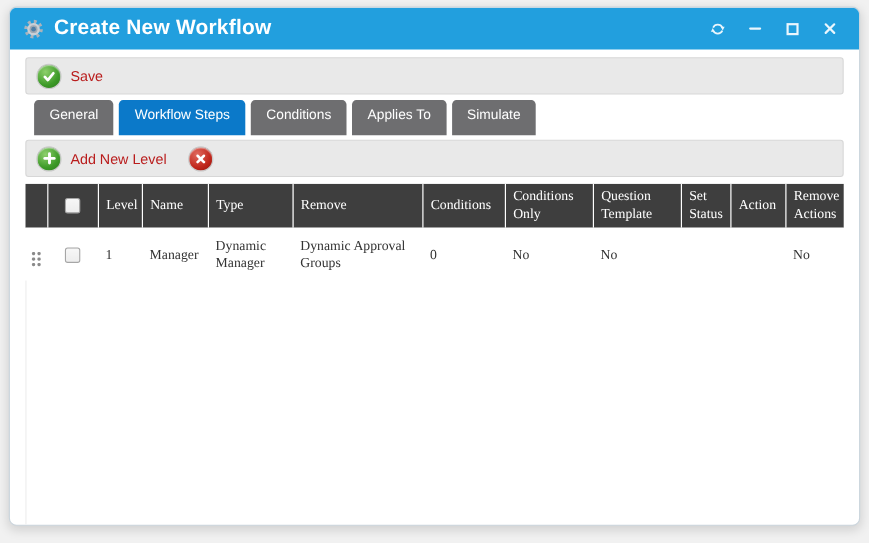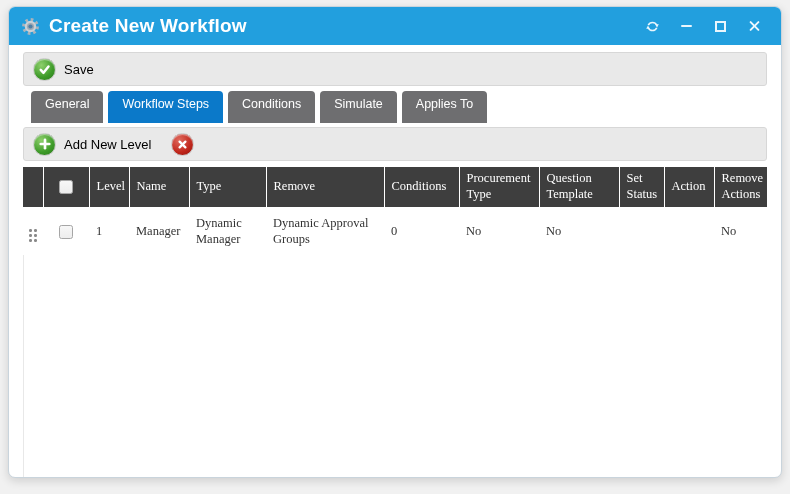--- a/index.html
+++ b/index.html
@@ -27,21 +27,21 @@
   .close-glyph:before { transform:rotate(45deg); }
   .close-glyph:after  { transform:rotate(-45deg); }
   
   .winbody { flex:1; padding:4px 14px 0 14px; display:flex; flex-direction:column; overflow:hidden; }
   .bar {
     height:34px; background:#E9E9E9; border:1px solid #D7D7D7; border-radius:3px;
     display:flex; align-items:center; padding:0 9px; flex:0 0 auto;
   }
   .tool-btn { display:flex; align-items:center; gap:8px; cursor:pointer; }
   .tool-btn + .tool-btn { margin-left:20px; }
-  .tool-label { font-size:13px; color:#000000; }
+  .tool-label { font-size:13px; color:#b91c1c; }
   .circle-icon {
     width:23px; height:23px; border-radius:50%;
     border:1px solid #C9C9C9; display:flex; align-items:center; justify-content:center;
     box-shadow:inset 0 1px 1px rgba(255,255,255,.5);
   }
   .green { background:radial-gradient(circle at 35% 30%, #8ED06C, #3D9A28 60%, #2B7A1B); }
   .red   { background:radial-gradient(circle at 35% 30%, #E06A5E, #C0261B 60%, #8F120C); }
   
   .tabs { display:flex; gap:5px; padding-left:8px; margin-top:5px; flex:0 0 auto; }
   .tab {
@@ -122,22 +122,22 @@
             </svg>
         </span>
         <span class="tool-label">Save</span>
       </div>
     </div>
 
     <div class="tabs">
       <div class="tab">General</div>
       <div class="tab active">Workflow Steps</div>
       <div class="tab">Conditions</div>
+      <div class="tab">Applies To</div>
       <div class="tab">Simulate</div>
-      <div class="tab">Applies To</div>
     </div>
 
     <div class="bar level-toolbar">
       <div class="tool-btn">
         <span class="circle-icon green">
           <svg width="14" height="14" viewBox="0 0 18 18">
             <line x1="9" y1="3.5" x2="9" y2="14.5" stroke="#FFFFFF" stroke-width="3.4" stroke-linecap="round"></line>
             <line x1="3.5" y1="9" x2="14.5" y2="9" stroke="#FFFFFF" stroke-width="3.4" stroke-linecap="round"></line>
           </svg>
         </span>
@@ -171,21 +171,21 @@
         </colgroup>
         <thead>
           <tr>
             <th class="center"></th>
             <th class="center"><span class="cb"></span></th>
             <th>Level</th>
             <th>Name</th>
             <th>Type</th>
             <th>Remove</th>
             <th>Conditions</th>
-            <th>Procurement Type</th>
+            <th>Conditions Only</th>
             <th>Question Template</th>
             <th>Set Status</th>
             <th>Action</th>
             <th>Remove Actions</th>
           </tr>
         </thead>
         <tbody>
           <tr>
             <td class="center">
               <span class="drag-handle">

